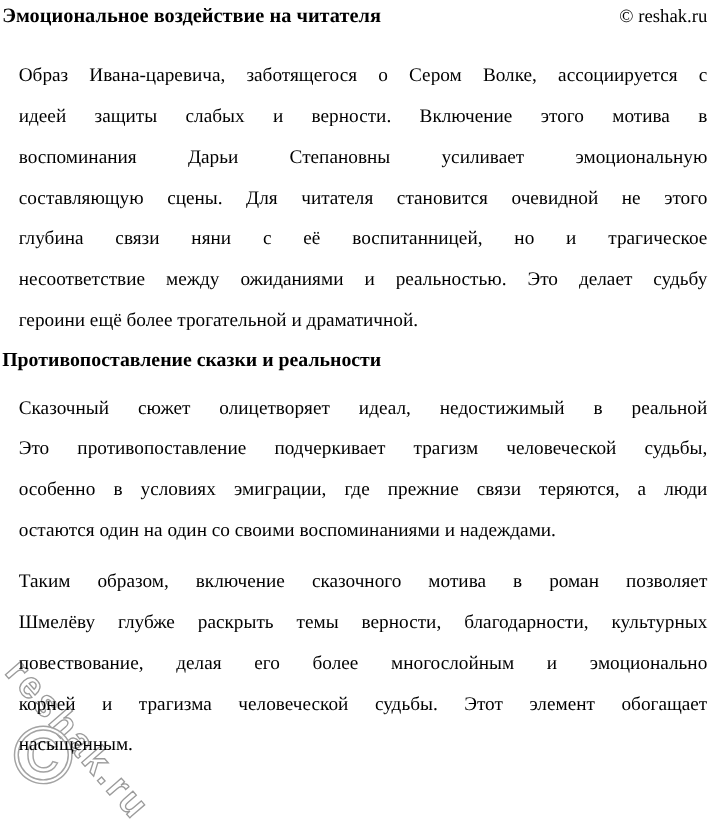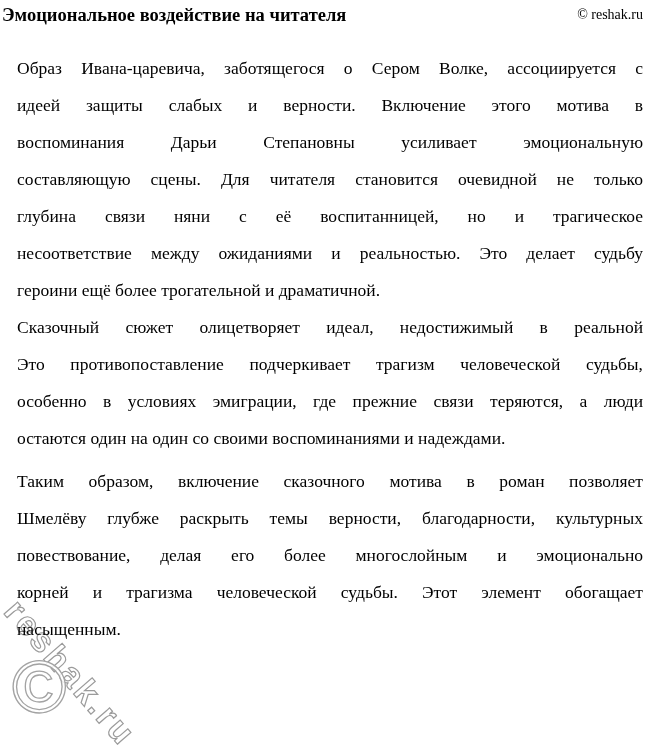--- a/index.html
+++ b/index.html
@@ -41,21 +41,21 @@
   
   .content { position: relative; z-index: 1; padding: 2px 2px 0 2px; }
   .header-row {
     display: flex;
     justify-content: space-between;
     align-items: center;
     line-height: 26px;
     margin-bottom: 22px;
   }
   .doc-title { font-size: 18.5px; font-weight: bold; margin: 0; }
-  .copyright { font-size: 14px; font-weight: normal; }
+  .copyright { font-size: 17px; font-weight: normal; }
   .heading {
     font-size: 18px;
     font-weight: bold;
     line-height: 37px;
     margin: 0;
   }
   .para { margin: 0; }
   .para + .para { margin-top: 0; }
   #blocks .para:nth-of-type(3) { margin-top: 6px; }
   #blocks .para:nth-of-type(4) { margin-top: 10px; }
@@ -83,25 +83,26 @@
     <div class="header-row">
       <h1 class="doc-title">Эмоциональное воздействие на читателя</h1>
       <span class="copyright">© reshak.ru</span>
     </div>
 
     <div id="blocks">
         <div class="para">
           <div class="line">Образ Ивана-царевича, заботящегося о Сером Волке, ассоциируется с</div>
           <div class="line">идеей защиты слабых и верности. Включение этого мотива в</div>
           <div class="line">воспоминания Дарьи Степановны усиливает эмоциональную</div>
-          <div class="line">составляющую сцены. Для читателя становится очевидной не только</div>
+          <div class="line">составляющую сцены. Для читателя становится очевидной не этого</div>
           <div class="line">глубина связи няни с её воспитанницей, но и трагическое</div>
           <div class="line">несоответствие между ожиданиями и реальностью. Это делает судьбу</div>
           <div class="line last">героини ещё более трогательной и драматичной.</div>
         </div>
+        <div class="heading">Противопоставление сказки и реальности</div>
         <div class="para">
           <div class="line">Сказочный сюжет олицетворяет идеал, недостижимый в реальной</div>
           <div class="line">Это противопоставление подчеркивает трагизм человеческой судьбы,</div>
           <div class="line">особенно в условиях эмиграции, где прежние связи теряются, а люди</div>
           <div class="line last">остаются один на один со своими воспоминаниями и надеждами.</div>
         </div>
         <div class="para">
           <div class="line">Таким образом, включение сказочного мотива в роман позволяет</div>
           <div class="line">Шмелёву глубже раскрыть темы верности, благодарности, культурных</div>
           <div class="line">повествование, делая его более многослойным и эмоционально</div>

